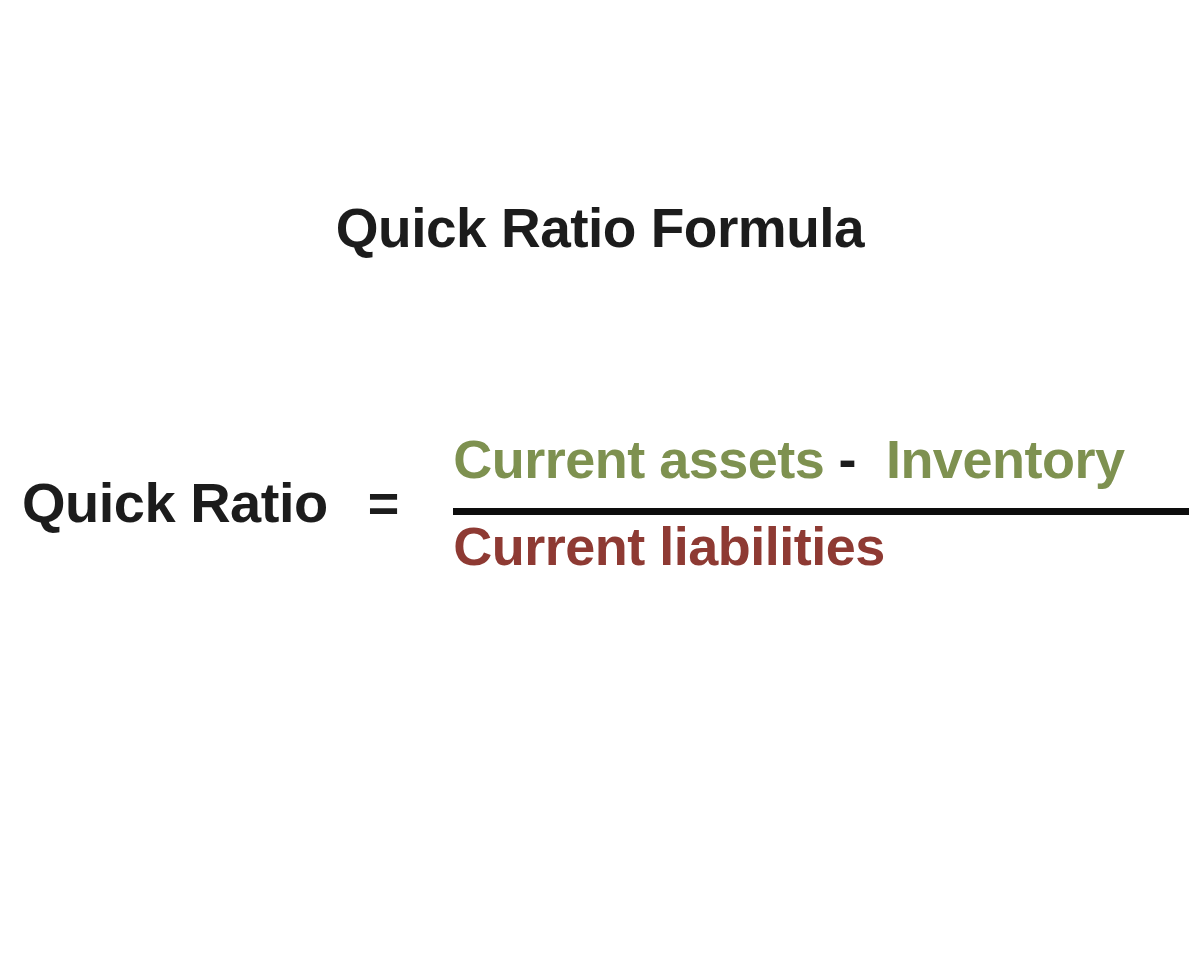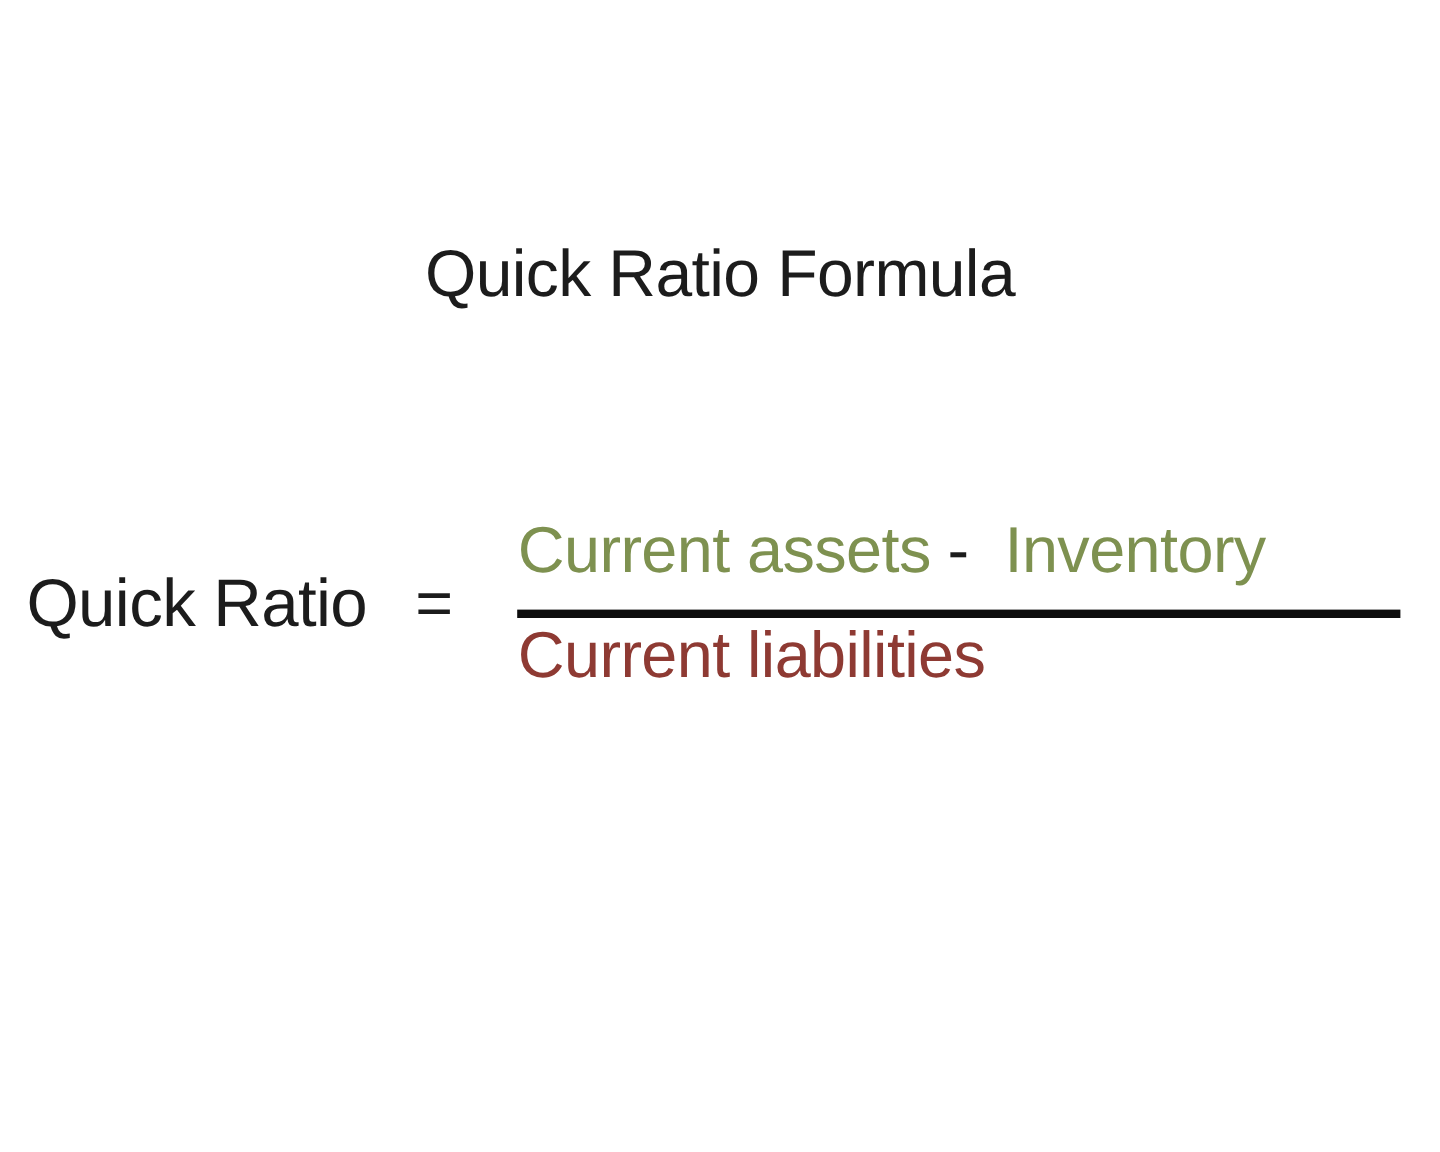--- a/index.html
+++ b/index.html
@@ -2,21 +2,21 @@
 <html style="--background: #ffffff; --text-black: #1c1c1c; --numerator-green: #7e9150; --denominator-maroon: #8e3a33; --fraction-bar: #0d0d0d;"><head>
 <meta charset="utf-8">
 <style>
   :root{
     --background:#ffffff;
     --text-black:#1c1c1c;
     --numerator-green:#7e9150;
     --denominator-maroon:#8e3a33;
     --fraction-bar:#0d0d0d;
   }
-  *{margin:0;padding:0;box-sizing:border-box;}
+  *{margin:0;padding:0;box-sizing:border-box;font-weight:bold;}
   html,body{width:1200px;height:960px;}
   body{
     background:var(--background);
     font-family:"Liberation Sans","DejaVu Sans",sans-serif;
     position:relative;
     overflow:hidden;
     color:var(--text-black);
   }
   .title{
     position:absolute;

